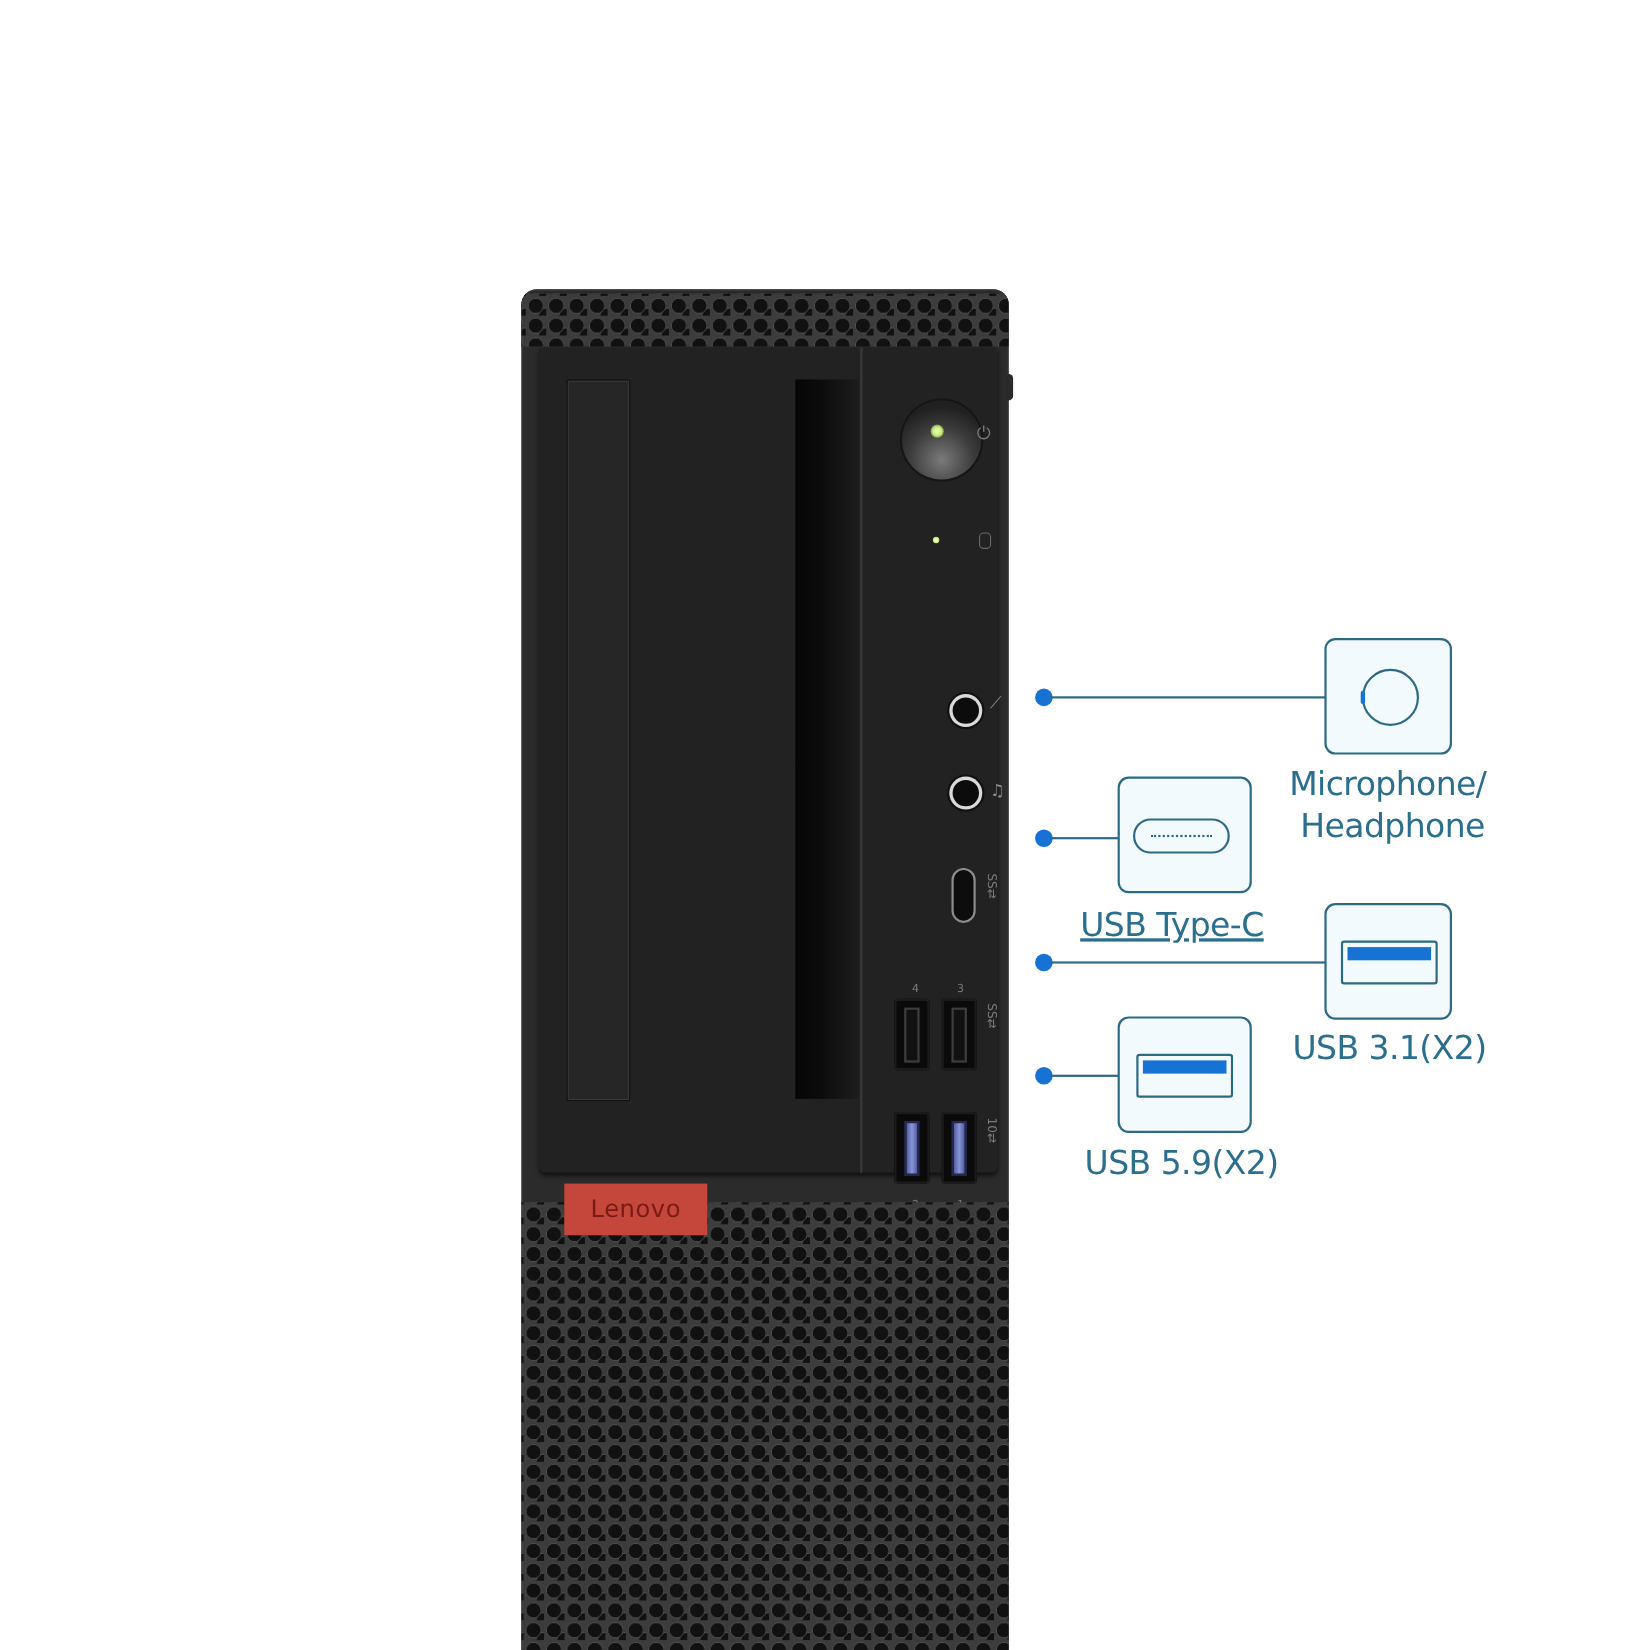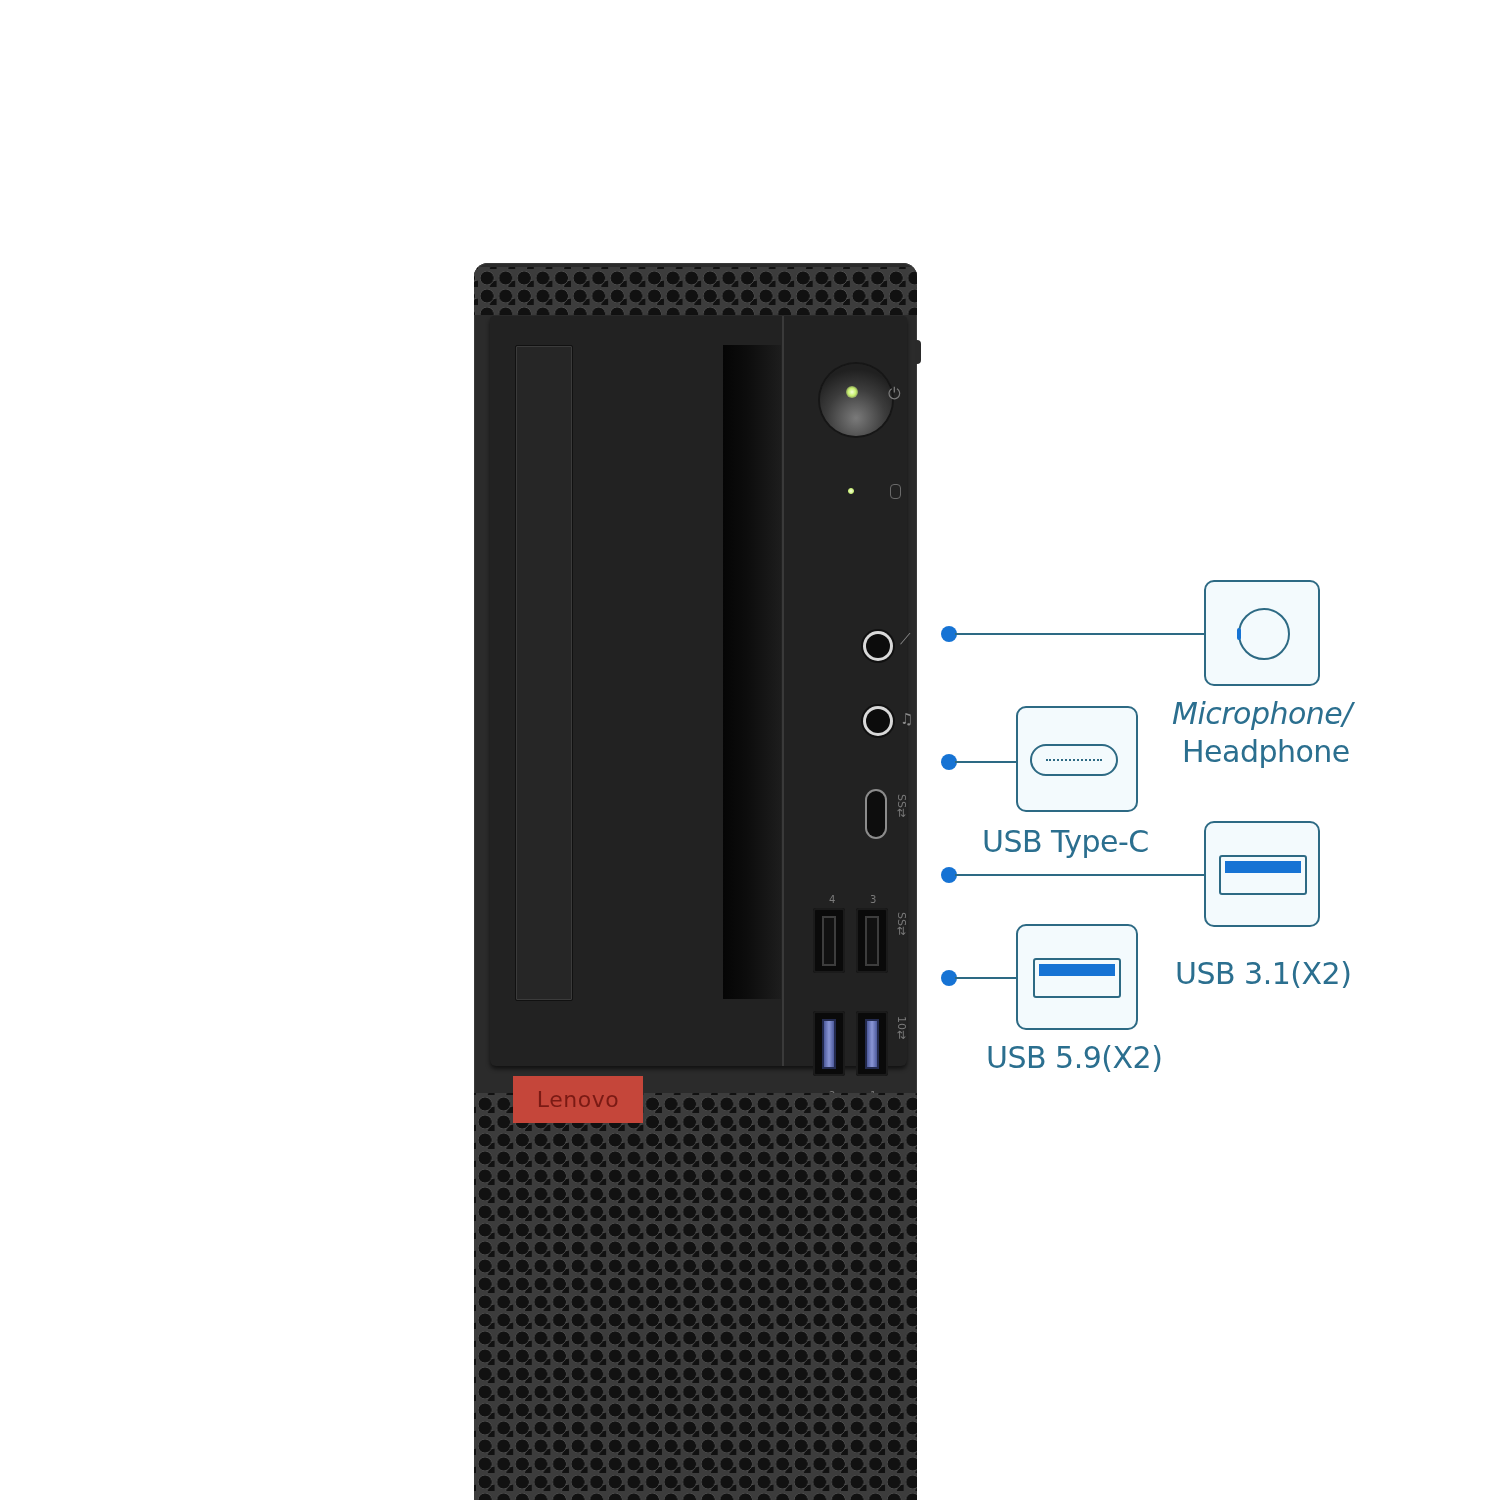--- a/index.html
+++ b/index.html
@@ -149,35 +149,35 @@
   <div class="grill grill-bottom"></div>
   <div class="logo">Lenovo</div>
 </div>
 <div class="side-knob"></div>
 
 <div class="dot" style="left:941px;top:626px;"></div>
 <div class="hline" style="left:955px;top:633px;width:250px;"></div>
 <div class="cbox" style="left:1204px;top:580px;">
   <div class="icon-circle"></div>
 </div>
-<div class="clabel" style="left:1172px;top:696px;font-style:italic;">Microphone/</div>
+<div class="clabel" style="left:1172px;top:696px;">Microphone/</div>
 <div class="clabel" style="left:1182px;top:734px;">Headphone</div>
 
 <div class="dot" style="left:941px;top:754px;"></div>
 <div class="hline" style="left:955px;top:761px;width:62px;"></div>
 <div class="cbox" style="left:1016px;top:706px;width:122px;">
   <div class="icon-usbc"></div>
 </div>
-<div class="clabel" style="left:982px;top:824px;">USB Type-C</div>
+<div class="clabel" style="left:982px;top:824px;text-decoration:underline;">USB Type-C</div>
 
 <div class="dot" style="left:941px;top:867px;"></div>
 <div class="hline" style="left:955px;top:874px;width:250px;"></div>
 <div class="cbox" style="left:1204px;top:821px;">
   <div class="icon-usba"></div>
 </div>
-<div class="clabel" style="left:1175px;top:936px;margin-top:20px;">USB 3.1(X2)</div>
+<div class="clabel" style="left:1175px;top:936px;">USB 3.1(X2)</div>
 
 <div class="dot" style="left:941px;top:970px;"></div>
 <div class="hline" style="left:955px;top:977px;width:62px;"></div>
 <div class="cbox" style="left:1016px;top:924px;width:122px;">
   <div class="icon-usba" style="left:15px;"></div>
 </div>
 <div class="clabel" style="left:986px;top:1040px;">USB 5.9(X2)</div>
 
 </body></html>

